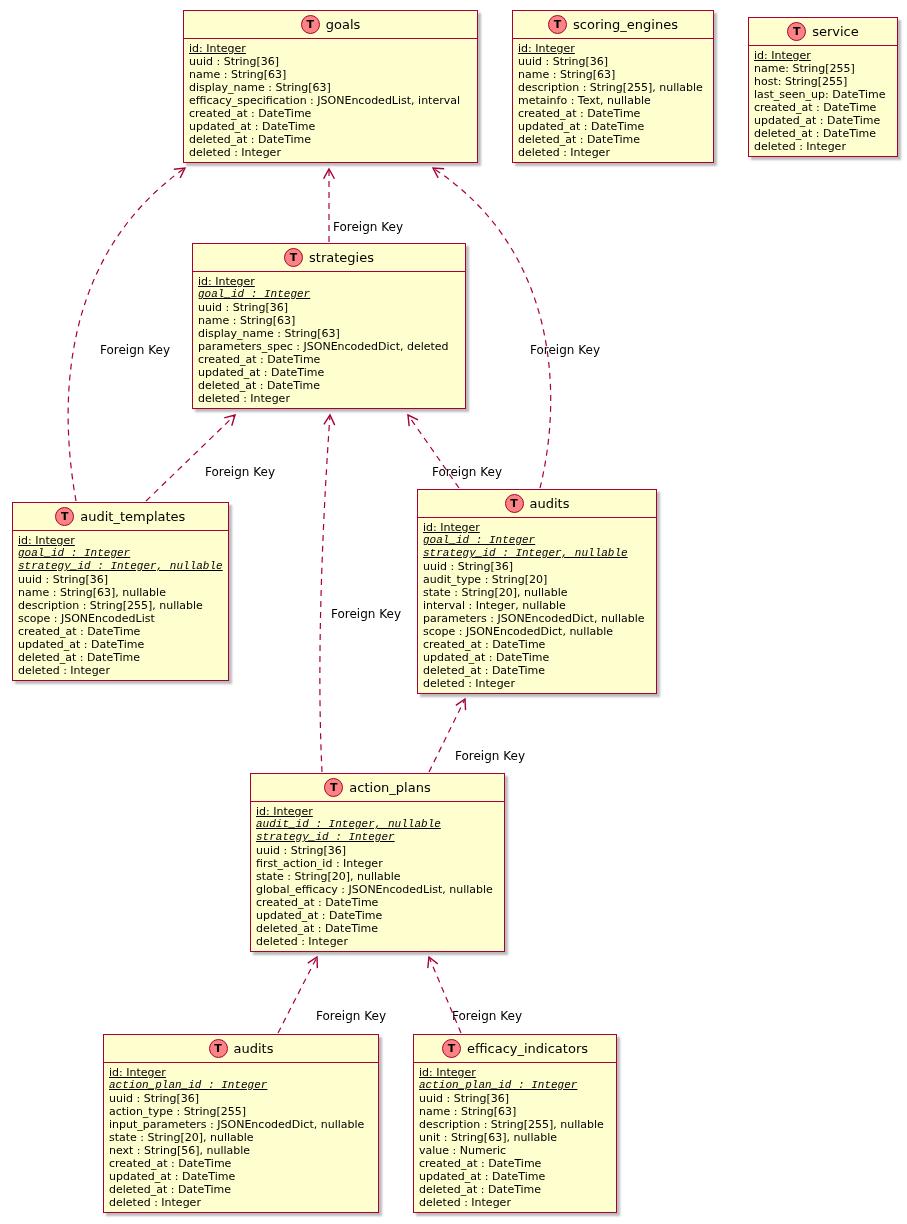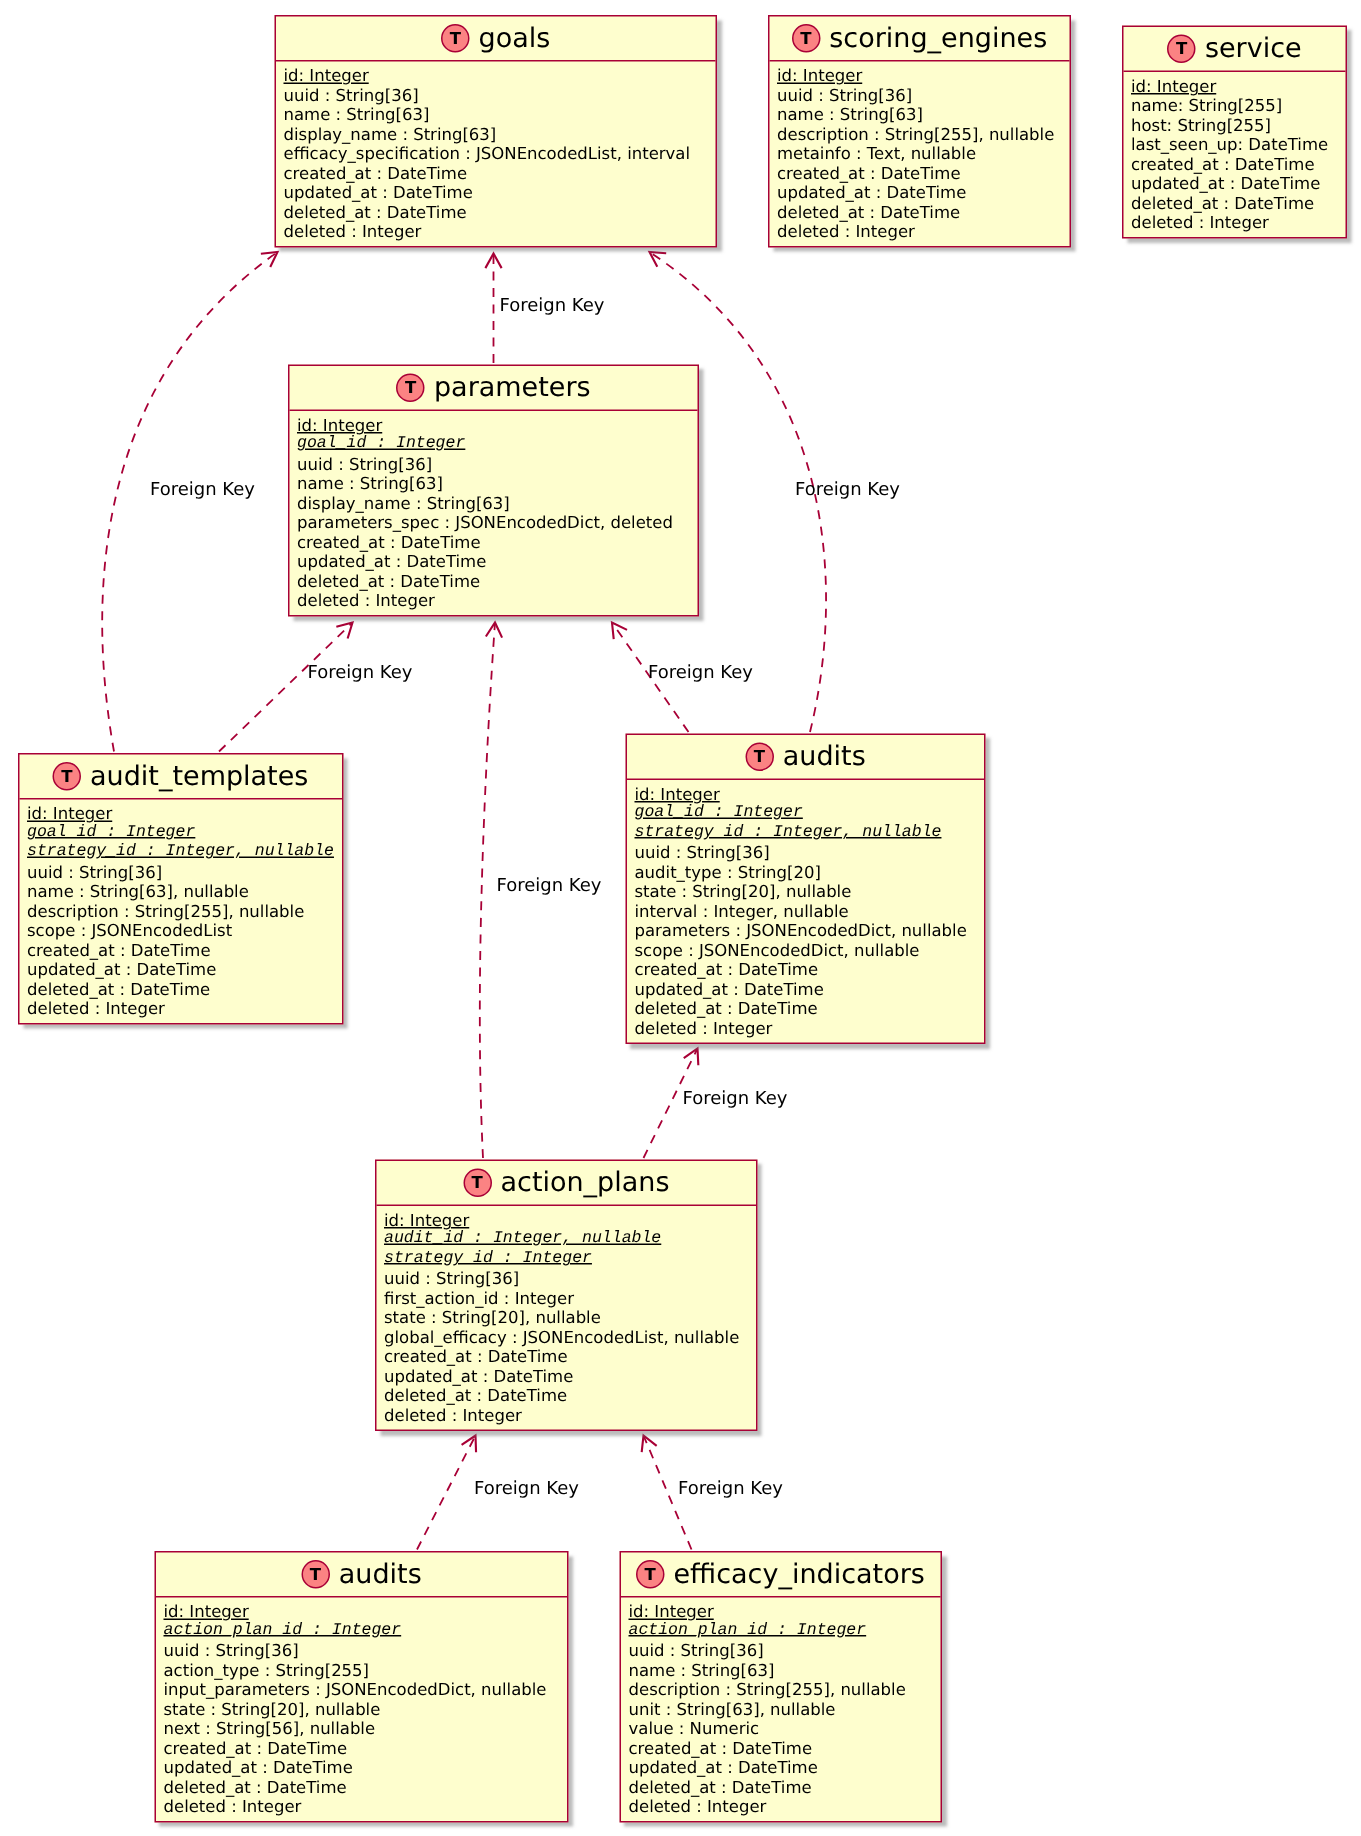--- a/index.html
+++ b/index.html
@@ -17,26 +17,26 @@
   .tbl-header{
     display:flex;align-items:center;justify-content:center;gap:6px;
     padding:4px 10px;border-bottom:1px solid var(--border,#A80036);
   }
   .spot{
     width:19px;height:19px;border-radius:50%;box-sizing:border-box;
     background:var(--spot,#FB8383);border:1px solid var(--spot-border,#A80036);
     display:flex;align-items:center;justify-content:center;
     font-size:11px;font-weight:bold;color:#000;flex:0 0 auto;
   }
-  .tbl-name{font-size:18px;color:#000;white-space:nowrap;}
+  .tbl-name{font-size:13px;color:#000;white-space:nowrap;}
   .fields{list-style:none;margin:0;padding:3px 0;}
   .field{font-size:11px;line-height:13px;padding:0 5px;white-space:nowrap;color:#000;}
   .field.pk{text-decoration:underline;}
   .field.fk{text-decoration:underline;font-style:italic;font-family:Liberation Mono, monospace;}
-  .rel-label{position:absolute;font-size:12px;line-height:14px;color:#000;white-space:nowrap;}
+  .rel-label{position:absolute;font-size:12px;line-height:14px;color:#000;white-space:nowrap;margin-top:24px;}
 </style>
 </head>
 <body>
 
 <div id="diagram" style="background: rgb(255, 255, 255);">
   <svg id="rel-layer" width="907" height="1224" viewBox="0 0 907 1224">
     <defs>
       <marker id="arrowhead" viewBox="-10 -6 12 12" markerWidth="13" markerHeight="13" refX="0" refY="0" orient="auto" markerUnits="userSpaceOnUse">
         <path id="arrowhead-path" d="M -9,-5 L 0,0 L -9,5" fill="none" stroke="#A80036" stroke-width="1.3"></path>
       </marker>
@@ -97,21 +97,21 @@
         <li class="field plain">last_seen_up: DateTime</li>
         <li class="field plain">created_at : DateTime</li>
         <li class="field plain">updated_at : DateTime</li>
         <li class="field plain">deleted_at : DateTime</li>
         <li class="field plain">deleted : Integer</li>
       </ul>
     </div>
     <div class="tbl" style="left: 192px; top: 243px; min-width: 272px;">
       <div class="tbl-header">
         <span class="spot">T</span>
-        <span class="tbl-name">parameters</span>
+        <span class="tbl-name">strategies</span>
       </div>
       <ul class="fields">
         <li class="field pk">id: Integer</li>
         <li class="field fk">goal_id : Integer</li>
         <li class="field plain">uuid : String[36]</li>
         <li class="field plain">name : String[63]</li>
         <li class="field plain">display_name : String[63]</li>
         <li class="field plain">parameters_spec : JSONEncodedDict, deleted</li>
         <li class="field plain">created_at : DateTime</li>
         <li class="field plain">updated_at : DateTime</li>

